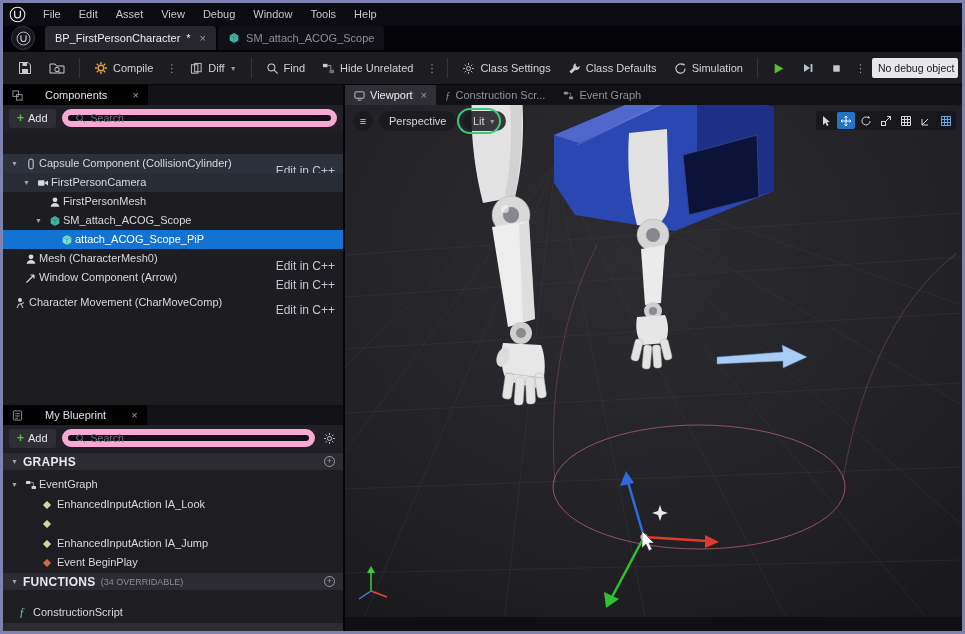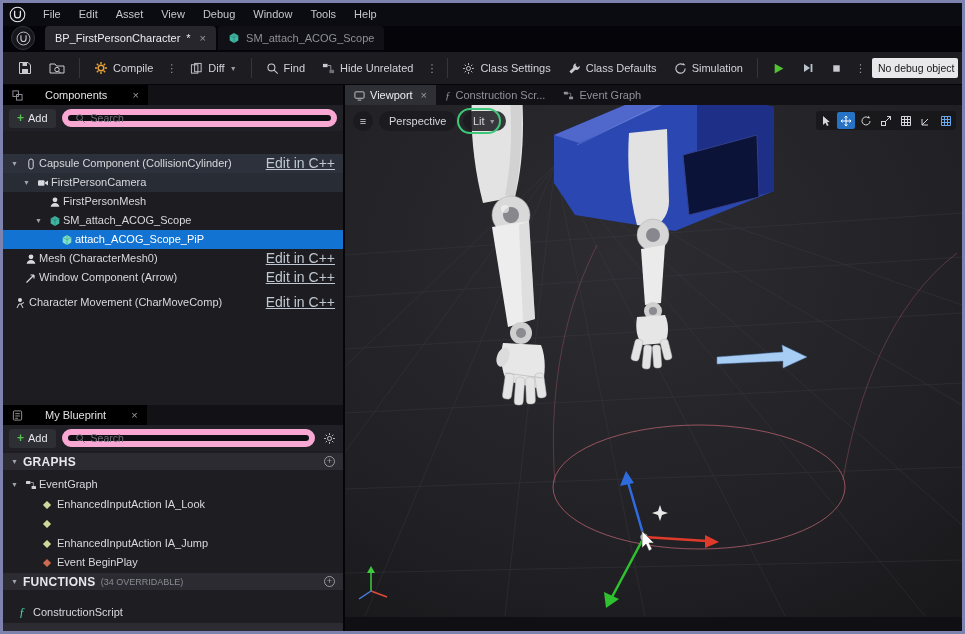--- a/index.html
+++ b/index.html
@@ -30,21 +30,21 @@
 .panel-head{position:absolute;left:0;right:0;height:20px;background:#111116}
 .panel-tab{position:absolute;left:0;top:0;height:20px;background:#000000;display:flex;align-items:center;gap:22px;padding:0 9px;color:#e2e2e6}
 .addrow{position:absolute;left:0;right:0;height:26px;background:#202026;display:flex;align-items:center;padding:0 6px;gap:6px}
 .add-btn{display:flex;align-items:center;gap:4px;background:#2e2e35;border-radius:3px;height:19px;padding:0 8px;color:#e6e6ea;flex:0 0 auto}
 .add-plus{color:#57c24f;font-weight:bold;font-size:12px}
 .searchbox{flex:1;height:18px;background:#101014;border:6px solid #f9a8d4;border-radius:9px;display:flex;align-items:center;padding:0 7px;gap:5px}
 .searchbox input{flex:1;min-width:0;background:transparent;border:none;outline:none;color:#cfcfd6;font-size:10.5px;font-family:inherit}
 .searchbox input::placeholder{color:#6e6e78}
 .crow{position:absolute;left:0;right:0;height:19px}
 .crow .lbl{position:absolute;top:0;line-height:19px;font-size:11px;color:#d8d8dd;white-space:nowrap}
-.crow .editlink{position:absolute;right:8px;top:0;line-height:19px;font-size:14px;color:#bfc8d2;text-decoration:underline}
+.crow .editlink{position:absolute;right:8px;top:8px;line-height:19px;font-size:12px;color:#bfc8d2;}
 .exp{position:absolute;top:0;line-height:19px;font-size:7px;color:#a2a2aa}
 .ico{position:absolute;top:3.5px;width:12px;height:12px}
 .row-tint{background:#2c313b}
 .row-tint2{background:#272c35}
 .sel{background:#1273d2}
 .sel .lbl{color:#fff}
 .fnglyph{position:absolute;top:1px;line-height:17px;font-style:italic;font-family:"Liberation Serif",serif;color:#4fd6ae;font-size:12px}
 .sect{position:absolute;left:0;right:0;height:17px;background:#2b2b31;display:flex;align-items:center;padding:0 8px;gap:5px}
 .sect .sexp{font-size:7px;color:#a2a2aa}
 .sect .stitle{font-size:12px;font-weight:bold;color:#e8e8ec;letter-spacing:.3px}

